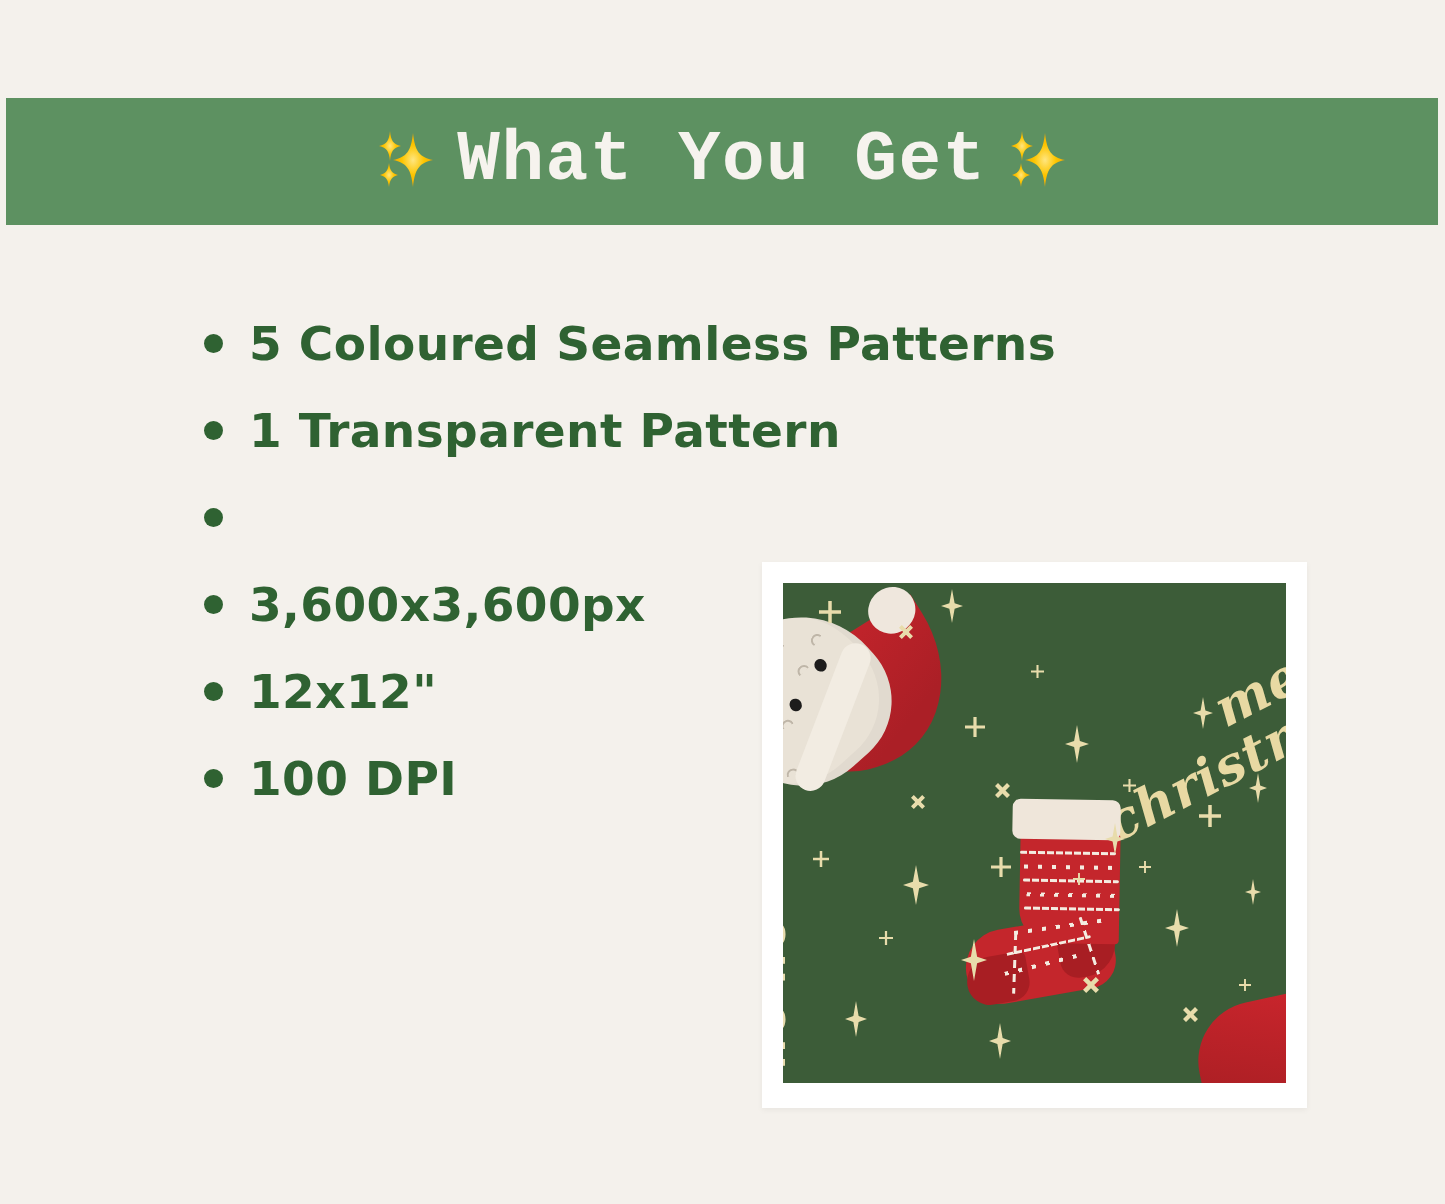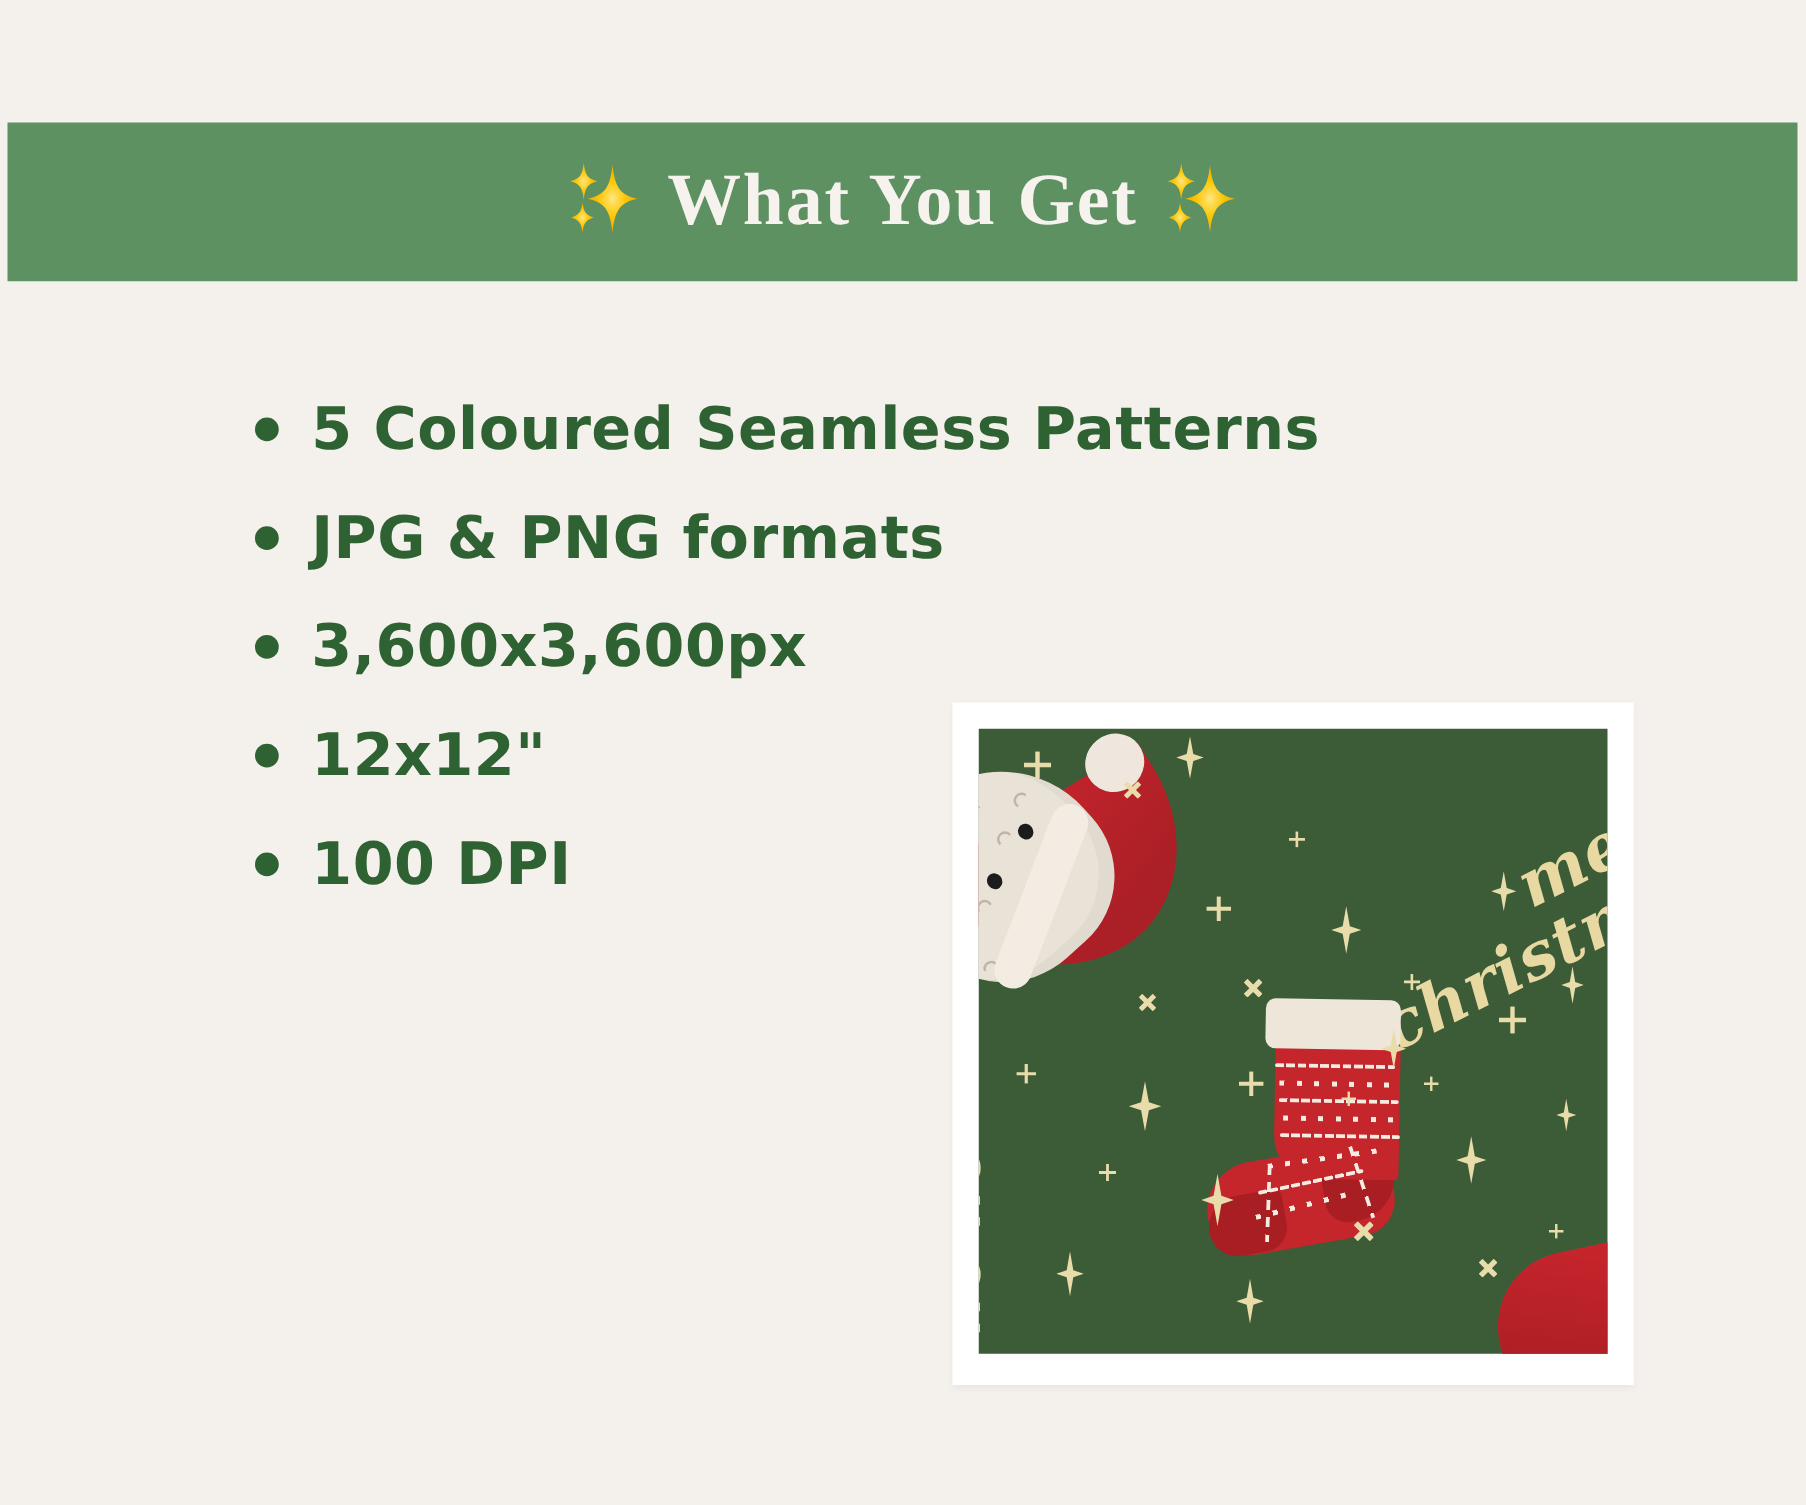--- a/index.html
+++ b/index.html
@@ -19,23 +19,23 @@
     left:6px; top:98px;
     width:1432px; height:127px;
     background:#5d9161;
     display:flex; align-items:center; justify-content:center;
   }
   .header-title-wrap {
     display:flex; align-items:center; gap:20px;
     transform:translateY(-2px);
   }
   .header-title {
-    font-family:Liberation Serif, serif;
+    font-family:Liberation Mono, monospace;
     font-weight:bold;
-    font-size:59px;
+    font-size:71px;
     letter-spacing:1.5px;
     color:#f6f3ee;
     white-space:nowrap;
   }
   .sparkle-icon { display:block; }
 
   
   .feature-list {
     position:absolute;
     left:204px; top:300px;
@@ -293,21 +293,24 @@
     </div>
   </div>
 
   <ul class="feature-list">
     <li class="feature-item">
       <span class="bullet-dot"></span>
       <span class="feature-label">5 Coloured Seamless Patterns</span>
     </li>
     <li class="feature-item">
       <span class="bullet-dot"></span>
-      <span class="feature-label">JPG &amp; PNG formats</span>
+      <span class="feature-label">1 Transparent Pattern</span>
+    </li>
+    <li class="feature-item">
+      <span class="bullet-dot"></span>
     </li>
     <li class="feature-item">
       <span class="bullet-dot"></span>
       <span class="feature-label">3,600x3,600px</span>
     </li>
     <li class="feature-item">
       <span class="bullet-dot"></span>
       <span class="feature-label">12x12"</span>
     </li>
     <li class="feature-item">

